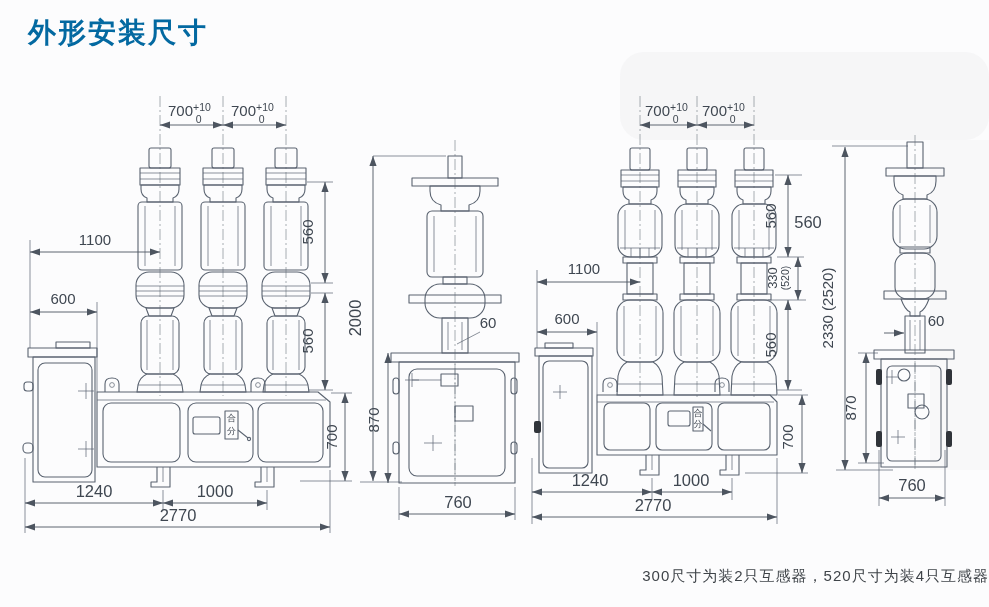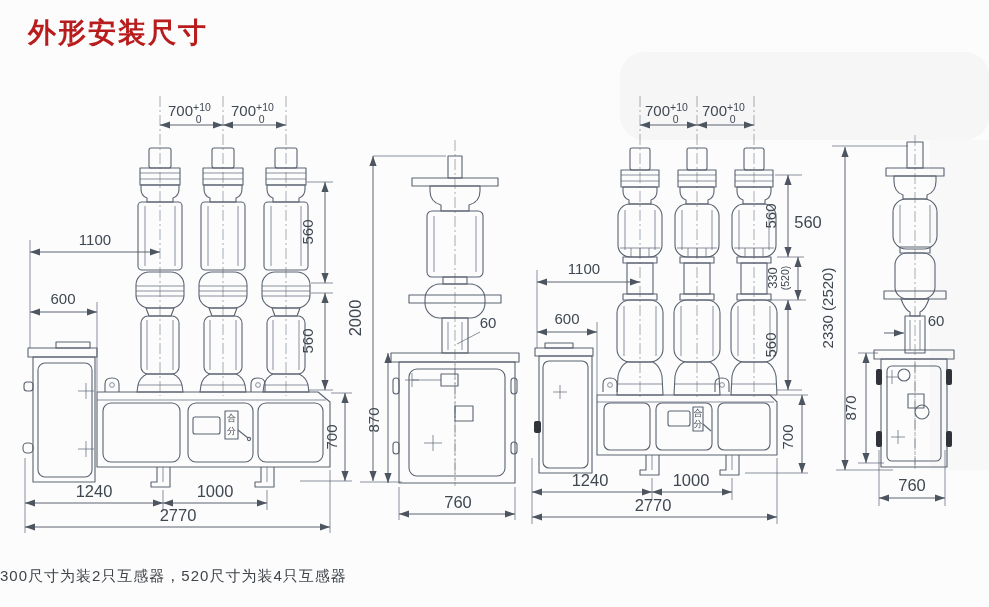--- a/index.html
+++ b/index.html
@@ -2,22 +2,22 @@
 <html><head>
 <meta charset="utf-8">
 <style>
   html,body{margin:0;padding:0;background:#e8e8e8;}
   .canvas{position:relative;width:989px;height:607px;background:#fcfcfd;overflow:hidden;
           font-family:"Liberation Sans",sans-serif;}
   .artifact{position:absolute;pointer-events:none;}
   .a1{left:620px;top:52px;width:369px;height:88px;background:#f1f1f3;opacity:.55;border-radius:24px;}
   .a2{left:930px;top:140px;width:59px;height:330px;background:#f3f3f5;opacity:.45;}
   .title{position:absolute;left:28px;top:14px;font-size:28px;font-weight:bold;
-         color:#b91c1c;letter-spacing:2px;}
-  .caption{position:absolute;left:0;right:0;top:567px;text-align:left;
+         color:#0369a1;letter-spacing:2px;}
+  .caption{position:absolute;left:0;right:0;top:567px;text-align:right;
            font-size:15px;color:#3f4449;letter-spacing:1px;}
   svg{position:absolute;left:0;top:0;}
   .ln{fill:none;stroke:#5a6370;stroke-width:1.1;stroke-linejoin:round;}
   .tn{fill:none;stroke:#5a6370;stroke-width:0.7;}
   .cl{fill:none;stroke:#7a828d;stroke-width:0.65;stroke-dasharray:11 3 2 3;}
   .xl{fill:none;stroke:#5a6370;stroke-width:0.7;}
   .dm{fill:none;stroke:#4d5560;stroke-width:0.9;}
   .fill-dark{fill:#30343a;stroke:none;}
   text{fill:#3f4751;font-family:"Liberation Sans",sans-serif;}
   .dt{font-size:15px;}

